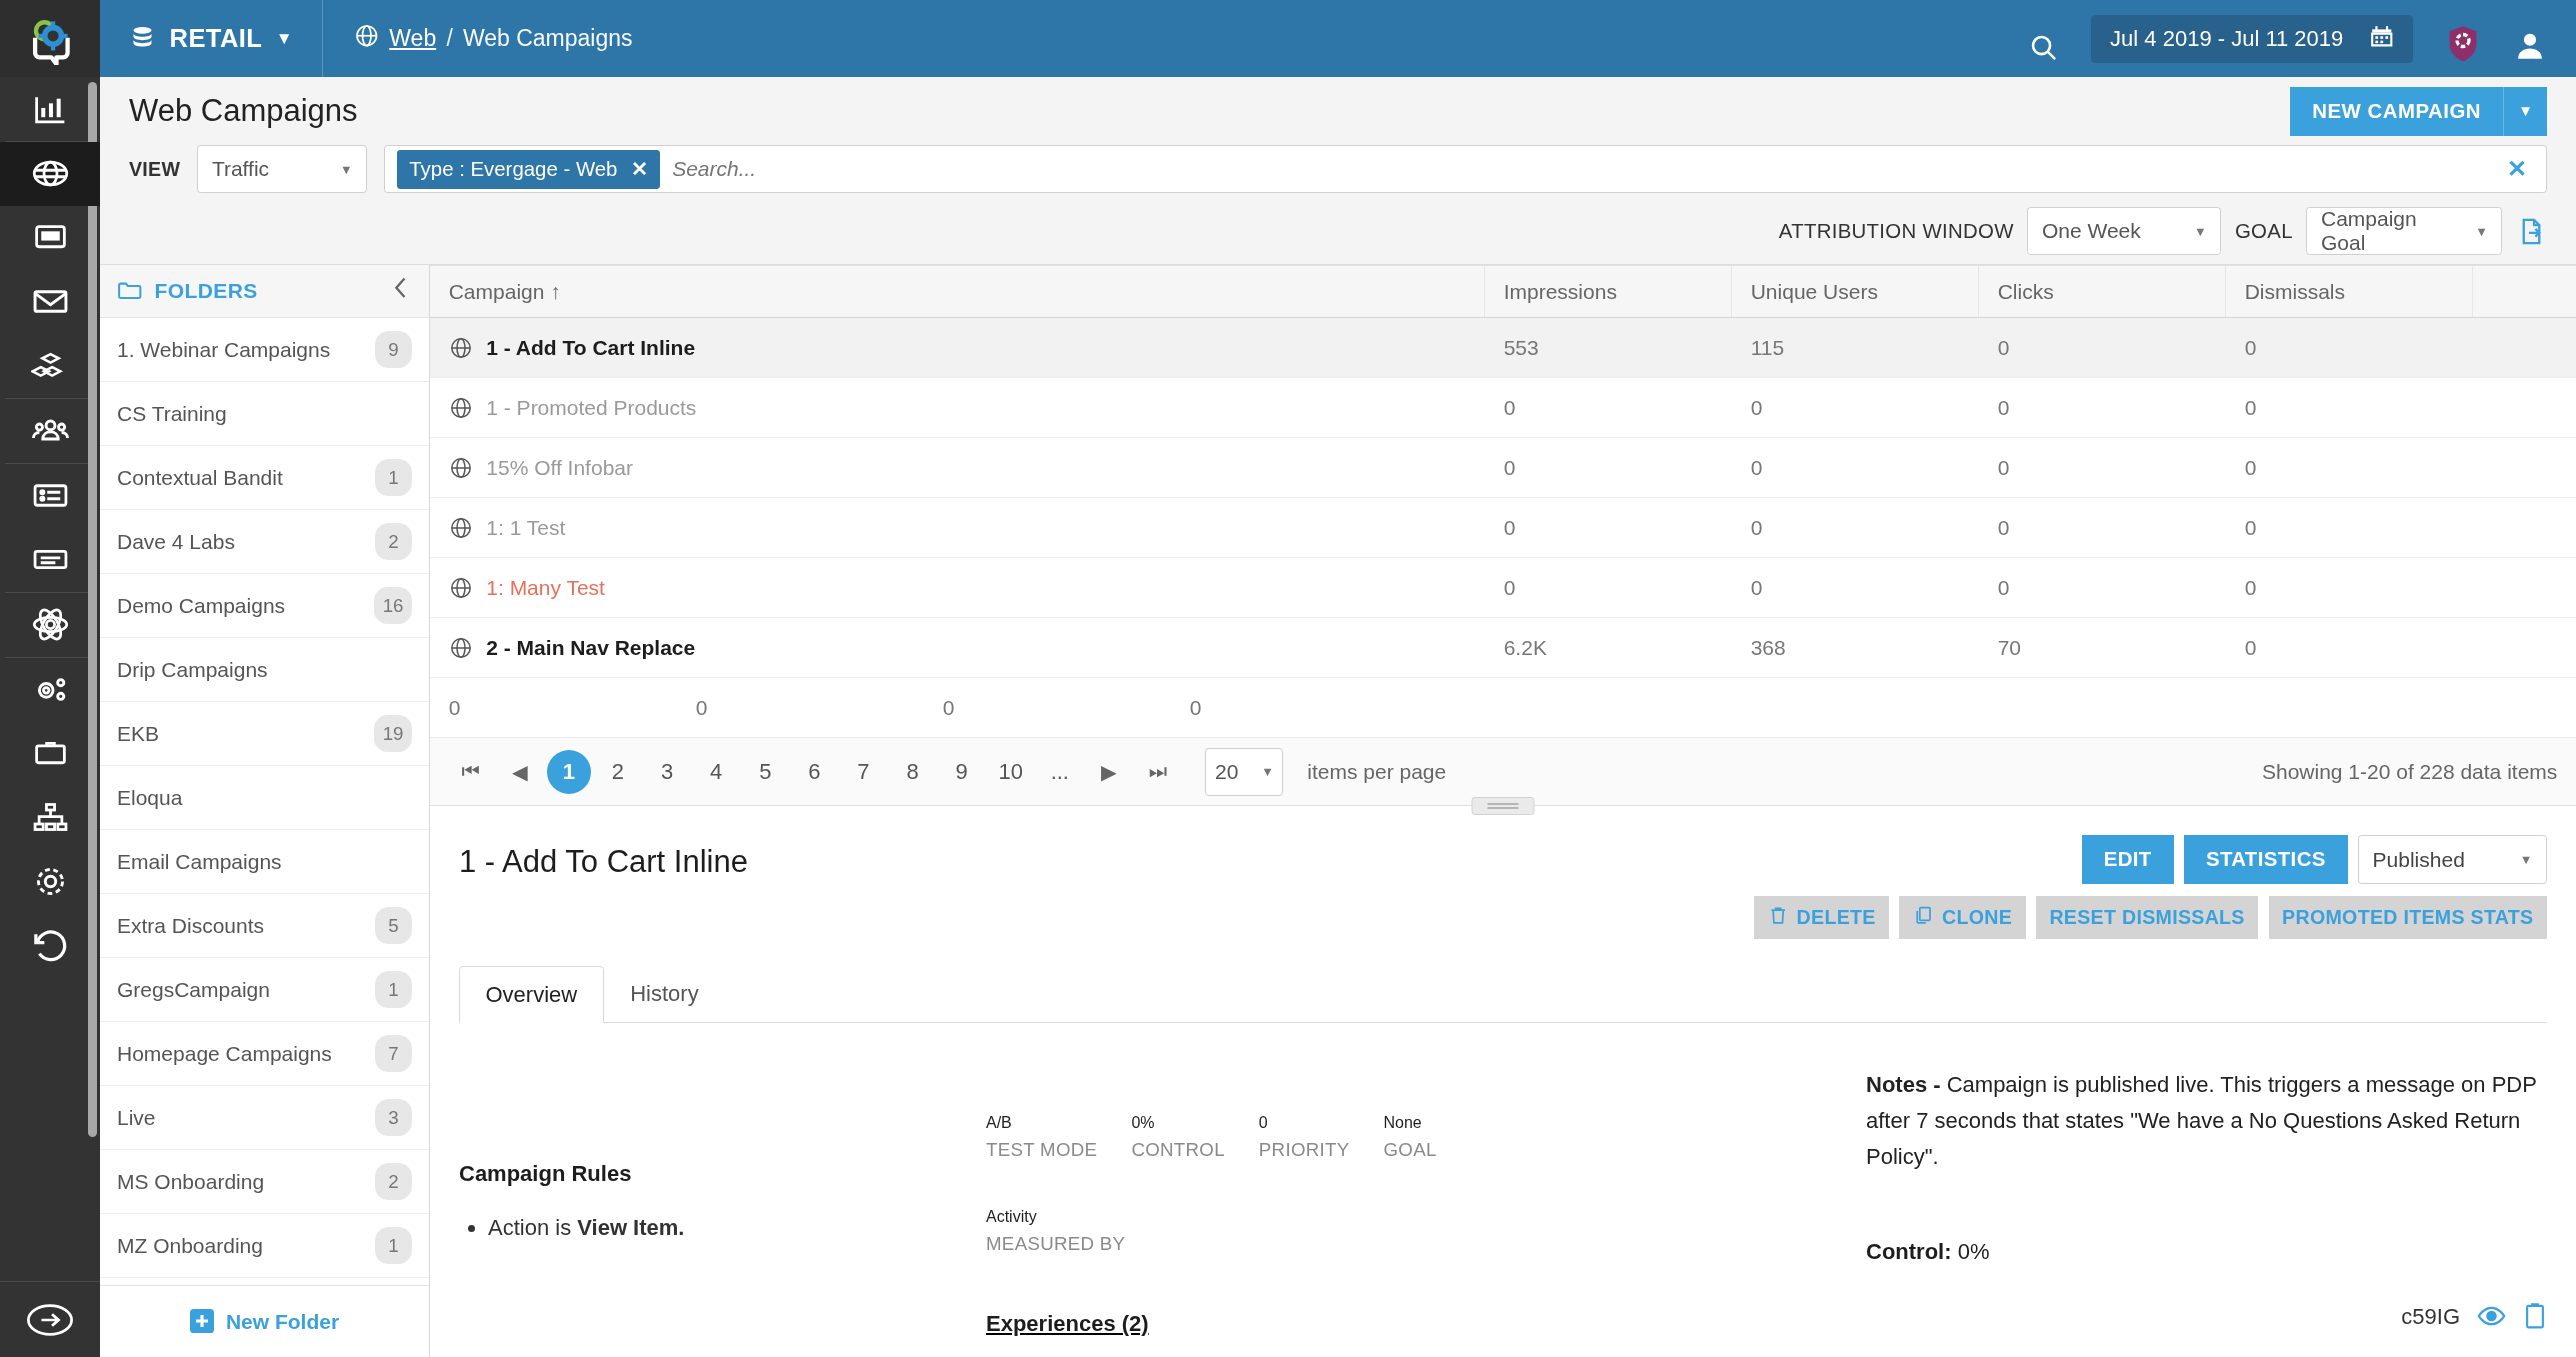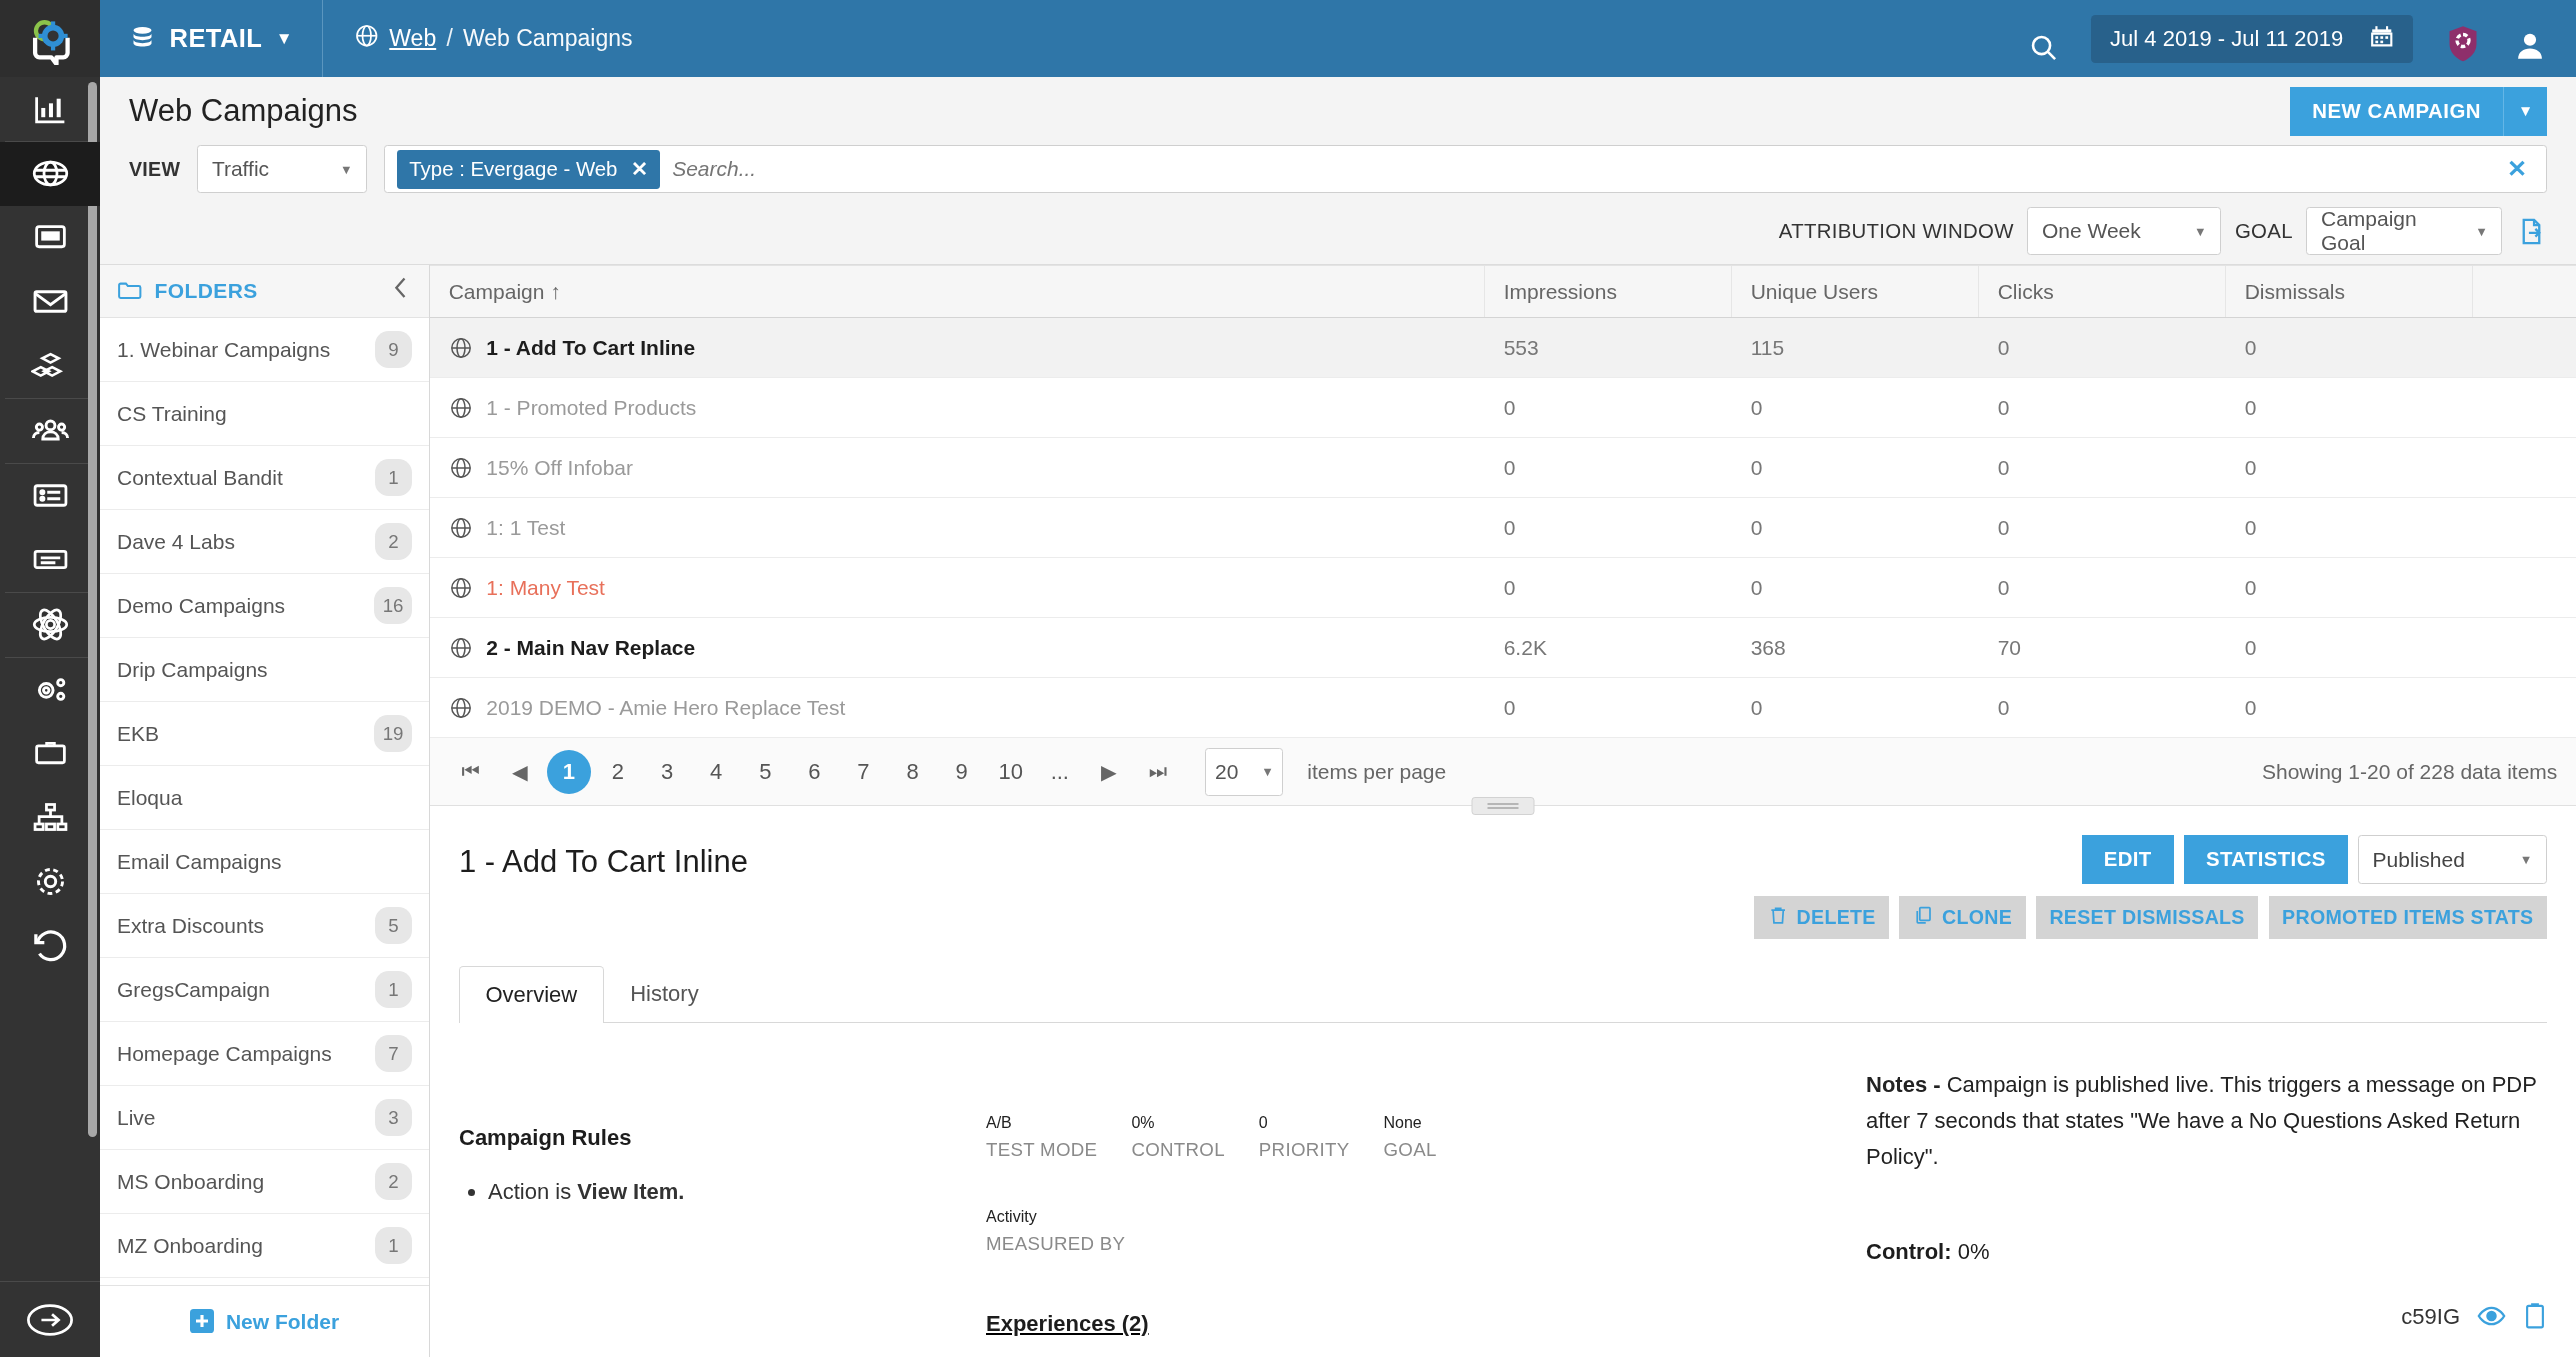--- a/index.html
+++ b/index.html
@@ -686,30 +686,20 @@
                     </svg>
                   </span>
                   <span class="nm-strong">2 - Main Nav Replace</span>
                 </div>
                 <div class="td td-val c-m">6.2K</div>
                 <div class="td td-val c-m">368</div>
                 <div class="td td-val c-m">70</div>
                 <div class="td td-val c-m">0</div>
               </div>
               <div class="tr">
-                <div class="td td-name c-name">
-                  <span style="display: flex;">
-                    <svg width="24" height="24" viewBox="0 0 24 24" fill="none" stroke="#555" stroke-width="1.5">
-                      <circle cx="12" cy="12" r="9.2"></circle>
-                      <ellipse cx="12" cy="12" rx="4" ry="9.2"></ellipse>
-                      <path d="M3 12h18"></path>
-                    </svg>
-                  </span>
-                  <span class="nm-muted">2019 DEMO - Amie Hero Replace Test</span>
-                </div>
                 <div class="td td-val c-m">0</div>
                 <div class="td td-val c-m">0</div>
                 <div class="td td-val c-m">0</div>
                 <div class="td td-val c-m">0</div>
               </div>
             </div>
         </div>
 
         <div class="pager">
           <span class="pg arrow">⏮</span>
@@ -777,21 +767,21 @@
             </div>
           </div>
 
           <div class="tabs" id="detail-tabs">
               <div class="tab active">Overview</div>
               <div class="tab">History</div>
             </div>
 
           <div class="ovw">
             <div class="ovw-col1">
-              <div class="sect-title" style="margin-top:58px">Campaign Rules</div>
+              <div class="sect-title" style="margin-top:94px">Campaign Rules</div>
               <ul class="rules">
                 <li class="rule-li"><span>Action is </span><b>View Item.</b></li>
               </ul>
             </div>
             <div class="ovw-col2">
               <div class="stats" id="stats-row">
                   <div>
                     <div class="stat-v">A/B</div>
                     <div class="stat-l">TEST MODE</div>
                   </div>

